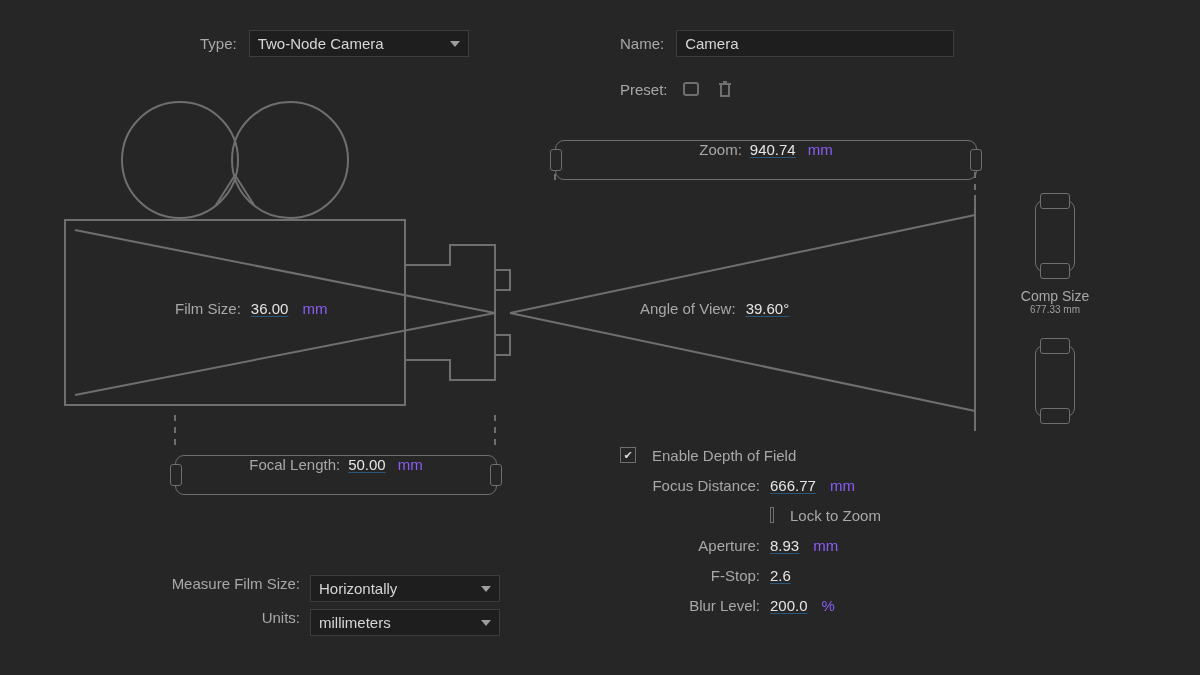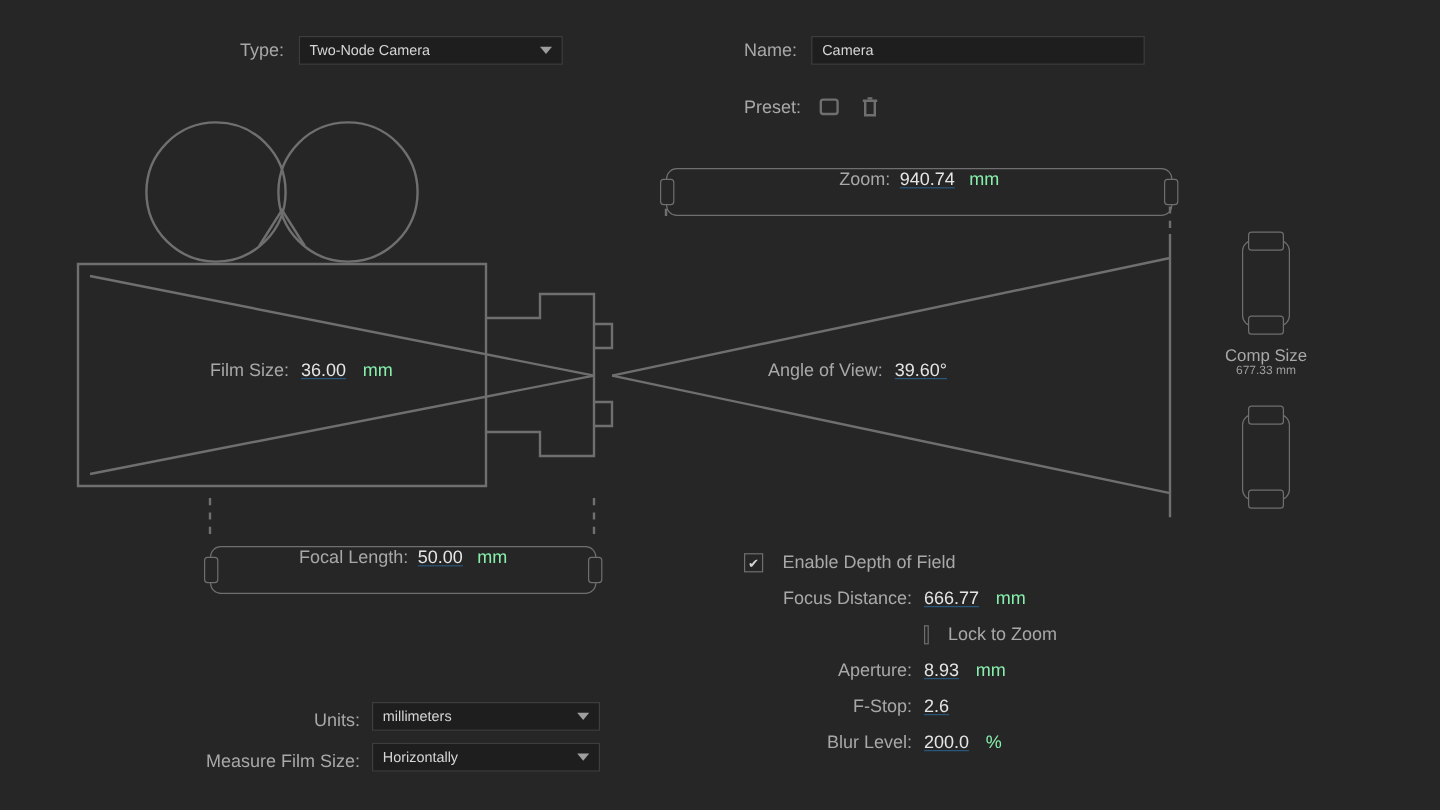--- a/index.html
+++ b/index.html
@@ -1,21 +1,21 @@
 <!DOCTYPE html>
 <html><head>
 <meta charset="utf-8">
 <style>
   html,body{margin:0;padding:0;background:#262626;color:#bdbdbd;font-family:Arial,Helvetica,sans-serif;font-size:15px;width:1200px;height:675px;overflow:hidden}
   .panel{position:relative;width:1200px;height:669px}
   .label{color:#a8a8a8}
   .value{color:#e5e5e5;text-decoration:underline;text-decoration-color:rgba(47,163,255,0.4);text-underline-offset:2px}
-  .unit{color:#86efac;margin-left:4px}
-  .row{display:flex;align-items:flex-end;gap:10px}
-  select,input[type=text]{background:#1e1e1e;border:1px solid #3d3d3d;color:#d6d6d6;padding:4px 8px;font-size:12px;font-family:inherit}
+  .unit{color:#8b5cf6;margin-left:4px}
+  .row{display:flex;align-items:flex-start;gap:10px}
+  select,input[type=text]{background:#1e1e1e;border:1px solid #3d3d3d;color:#d6d6d6;padding:4px 8px;font-size:15px;font-family:inherit}
   select{appearance:none;-webkit-appearance:none;padding-right:26px}
   .select-wrap{position:relative;display:inline-block}
   .select-wrap::after{content:"";position:absolute;right:9px;top:50%;width:0;height:0;border-left:5px solid transparent;border-right:5px solid transparent;border-top:6px solid #9e9e9e;transform:translateY(-50%);pointer-events:none}
   .preset-select{border:1px solid #2fa3ff;color:#d6d6d6;width:200px}
   .name-input{width:260px}
   .type-select{width:220px}
   .bracket{position:absolute;border:1px solid #6f6f6f;border-radius:9px;display:flex;align-items:flex-start;justify-content:center;gap:8px;background:rgba(38,38,38,0.0)}
   .bracket-h{height:38px}
   .bracket-v{width:38px;writing-mode:initial}
   .bracket-cap{position:absolute;background:#262626;border:1px solid #6f6f6f}
@@ -175,30 +175,30 @@
     </div>
     <div class="row">
       <span class="label">Blur Level:</span>
       <span class="value">200.0</span>
       <span class="unit">%</span>
     </div>
   </div>
 
   <div class="bottom-left">
     <div class="row">
+      <span class="label">Measure Film Size:</span>
+      <span class="select-wrap">
+        <select style="width:190px">
+          <option>Horizontally</option>
+        </select>
+      </span>
+    </div>
+    <div class="row">
       <span class="label">Units:</span>
       <span class="select-wrap">
         <select style="width:190px">
           <option>millimeters</option>
         </select>
       </span>
     </div>
-    <div class="row">
-      <span class="label">Measure Film Size:</span>
-      <span class="select-wrap">
-        <select style="width:190px">
-          <option>Horizontally</option>
-        </select>
-      </span>
-    </div>
   </div>
 
 </div>
 
 </body></html>

